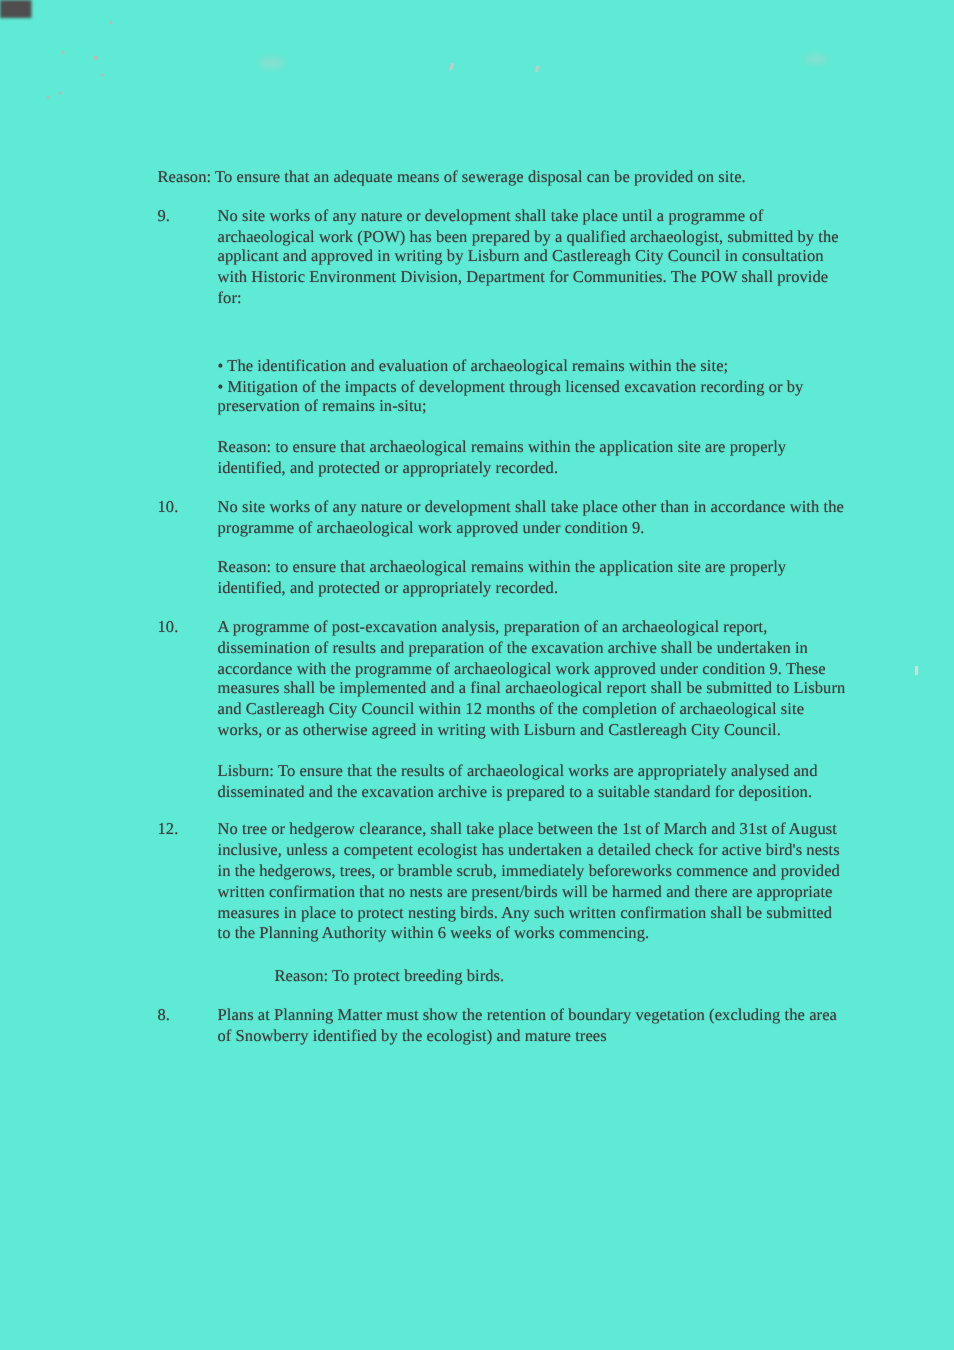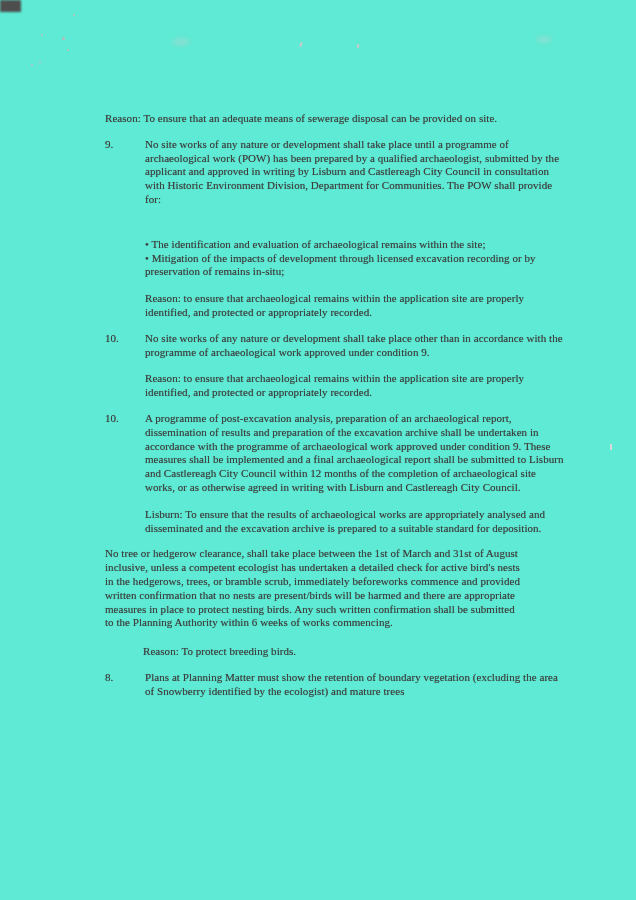--- a/index.html
+++ b/index.html
@@ -115,20 +115,21 @@
 
     <div class="cond">
       <div class="num">10.</div>
       <div class="body-col">
         <p class="para">A programme of post-excavation analysis, preparation of an archaeological report, dissemination of results and preparation of the excavation archive shall be undertaken in accordance with the programme of archaeological work approved under condition 9. These measures shall be implemented and a final archaeological report shall be submitted to Lisburn and Castlereagh City Council within 12 months of the completion of archaeological site works, or as otherwise agreed in writing with Lisburn and Castlereagh City Council.</p>
         <p class="para">Lisburn: To ensure that the results of archaeological works are appropriately analysed and disseminated and the excavation archive is prepared to a suitable standard for deposition.</p>
       </div>
     </div>
 
     <div class="cond">
+      <div class="num">12.</div>
       <div class="body-col">
         <p class="para">No tree or hedgerow clearance, shall take place between the 1st of March and 31st of August inclusive, unless a competent ecologist has undertaken a detailed check for active bird's nests in the hedgerows, trees, or bramble scrub, immediately beforeworks commence and provided written confirmation that no nests are present/birds will be harmed and there are appropriate measures in place to protect nesting birds. Any such written confirmation shall be submitted to the Planning Authority within 6 weeks of works commencing.</p>
         <p class="para" style="margin-top:15px;padding-left:38px;">Reason: To protect breeding birds.</p>
       </div>
     </div>
 
     <div class="cond">
       <div class="num">8.</div>
       <div class="body-col">
         <p class="para">Plans at Planning Matter must show the retention of boundary vegetation (excluding the area of Snowberry identified by the ecologist) and mature trees</p>

